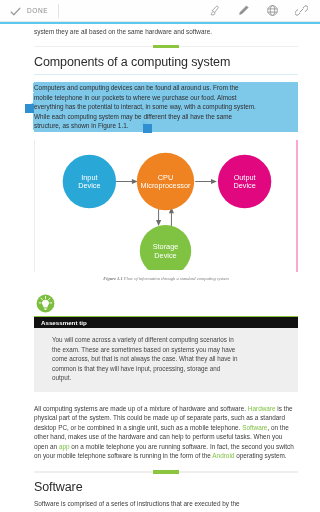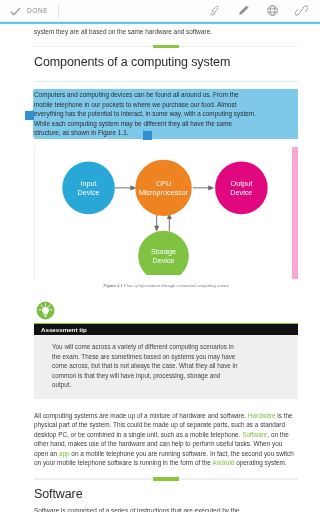--- a/index.html
+++ b/index.html
@@ -65,21 +65,21 @@
   .sec-rule .grey {
     position:absolute; top:1px; left:0; right:0; height:1.2px; background:#efefef;
   }
   .sec-rule .green {
     position:absolute; top:0; left:50%; transform:translateX(-50%);
     width: 26px; height: 3.2px; background:#8cc63e;
   }
 
   h2.section-title {
     font-size: 12.5px; font-weight: 400; color: #2b2b2b;
-    margin: 7px 0 12px 0; letter-spacing: -.1px;
+    margin: 7px 0 5px 0; letter-spacing: -.1px;
     font-family: "Liberation Sans", sans-serif;
   }
   .title-rule { height:1px; background:#d8ecf6; margin-bottom: 7px; }
 
   
   .sel-wrap { position: relative; }
   .selected-para {
     font-size: 6.4px; line-height: 9.6px; color: #2e2e2e;
     background: #7ec8ea;
     padding: 1px 0 1px 0;
@@ -93,21 +93,21 @@
     width: 11px; height: 13px;
   }
   .handle-right {
     position: absolute; left: 108px; top: 38px;
     width: 11px; height: 14px;
   }
 
   
   .figure-box {
     margin-top: 8px;
-    border-left: 1px solid #ececec; border-right: 6px solid #f9a8d4;
+    border-left: 1px solid #ececec; border-right: 2px solid #f9a8d4;
     height: 132px; position: relative;
   }
   .diagram { position:absolute; inset:0; }
   .fig-caption {
     font-size: 4.5px; line-height: 6px; color: #7a7a7a; text-align:center;
     font-style: italic; margin-top: 4px; padding: 0 38px;
     font-family: "Liberation Serif", serif;
   }
   .fig-caption b { font-weight: 700; font-style: italic; }
 

